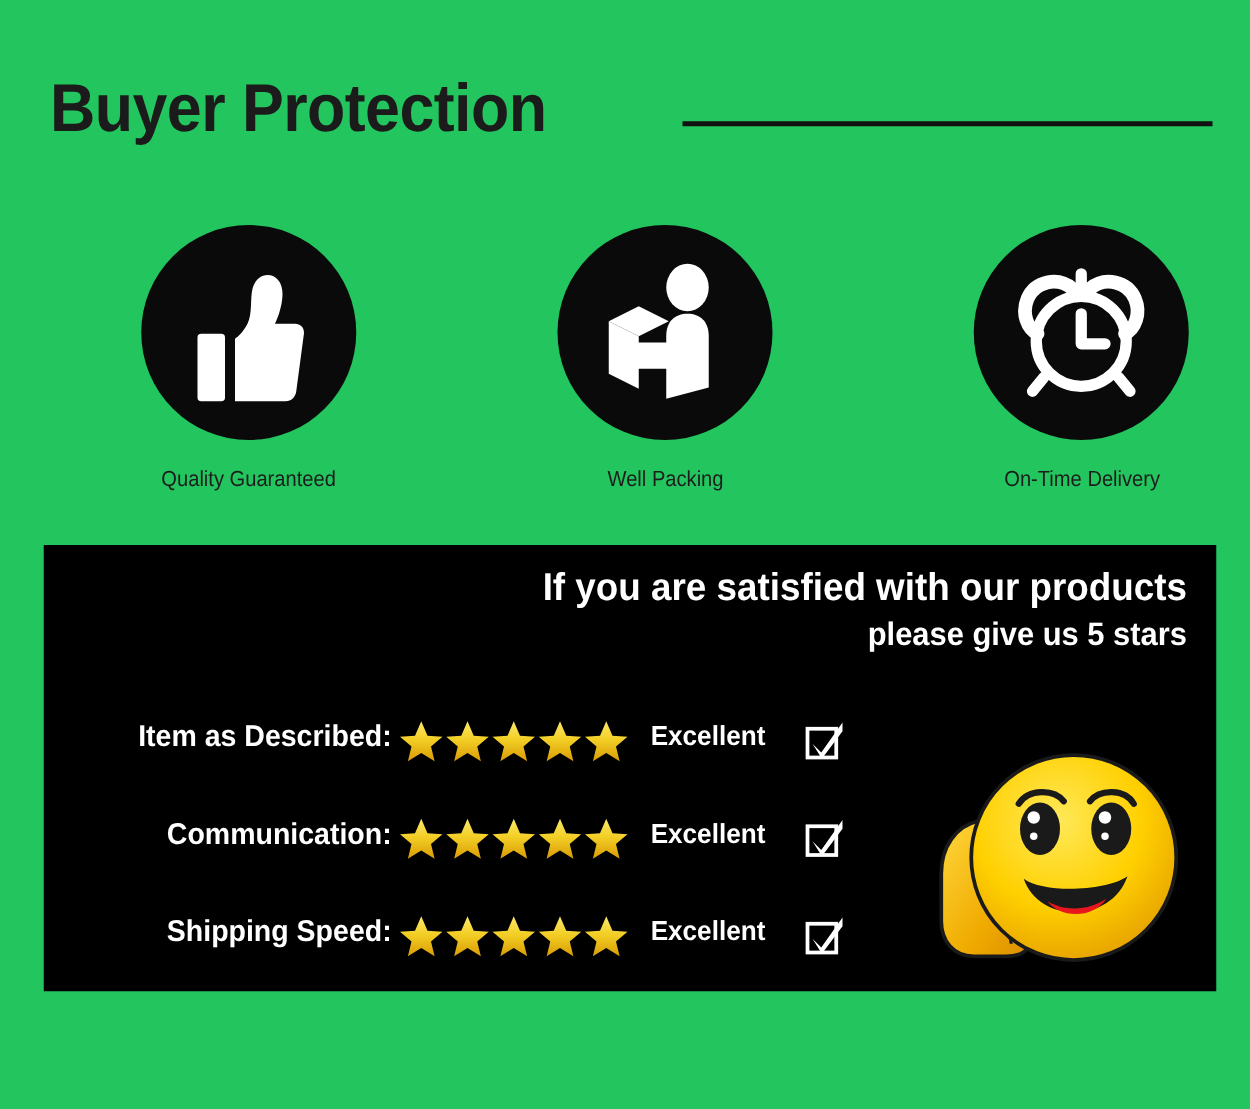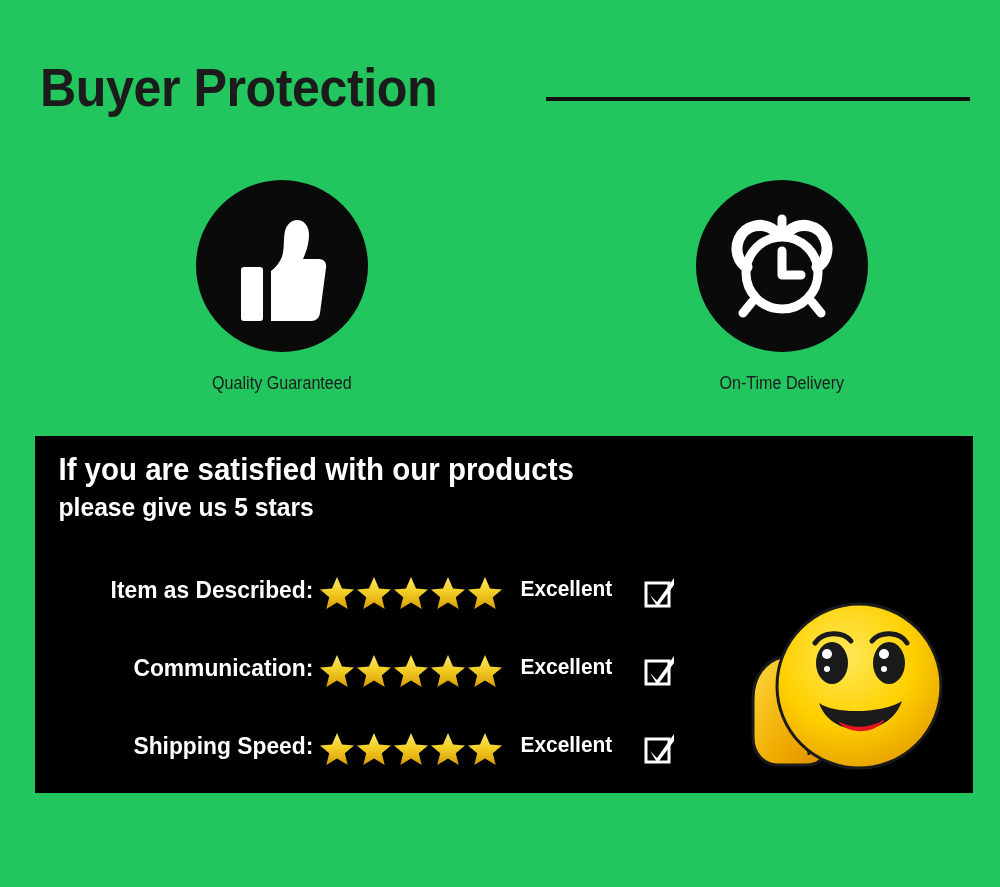--- a/index.html
+++ b/index.html
@@ -95,21 +95,21 @@
     width: 938px;
     height: 357px;
     background: #000000;
     overflow: hidden;
   }
   .panel-head {
     position: absolute;
     left: 0;
     top: 14px;
     width: 938px;
-    text-align: left;
+    text-align: right;
     color: #ffffff;
   }
   .panel-head-1 {
     font-size: 31px;
     line-height: 40px;
     font-weight: 700;
     transform: scaleX(0.95);
     font-family: "Liberation Sans", sans-serif;
   }
   .panel-head-2 {
@@ -190,20 +190,40 @@
         <svg width="118" height="118" viewBox="0 0 118 118" aria-hidden="true">
           <g fill="#ffffff">
             <rect x="18" y="60" width="22" height="54" rx="3"></rect>
             <path d="M48 114 L48 64 C48 64 54 60 58 52 C62 44 60 32 62 24 C63.5 18 68 13 74 13 C81 13 86 19 86 28 C86 40 80 52 80 52 L96 52 C101 52 104 56 103 61 L97 106 C96.4 110.8 93 114 88.5 114 Z"></path>
           </g>
         </svg>
       </div>
       <div class="feature-label">Quality Guaranteed</div>
     </div>
 
+    <div class="feature">
+      <div class="badge">
+        <svg width="118" height="118" viewBox="0 0 118 118" aria-hidden="true">
+          <g fill="#ffffff">
+
+            <ellipse cx="77" cy="23" rx="17" ry="19"></ellipse>
+
+            <path d="M60 62 C60 50 67 44 77 44 C87 44 94 50 94 62 L94 103 L60 112 Z"></path>
+
+            <path d="M14 50 L38 38 L62 50 L38 62 Z"></path>
+
+            <path d="M14 50 L14 92 L38 104 L38 62 Z"></path>
+            <path d="M62 50 L62 92 L38 104 L38 62 Z" opacity="0.0"></path>
+
+            <path d="M26 76 C26 70 30 67 36 67 L70 67 L70 88 L36 88 C30 88 26 84 26 78 Z"></path>
+          </g>
+        </svg>
+      </div>
+      <div class="feature-label">Well Packing</div>
+    </div>
 
     <div class="feature">
       <div class="badge">
         <svg width="118" height="118" viewBox="0 0 118 118" aria-hidden="true">
           <g fill="none" stroke="#ffffff" stroke-width="8" stroke-linecap="round">
 
             <path d="M52 24 C40 14 22 18 16 32 C11 44 16 56 24 60" stroke-width="11"></path>
             <path d="M66 24 C78 14 96 18 102 32 C107 44 102 56 94 60" stroke-width="11"></path>
 
             <line x1="59" y1="12" x2="59" y2="22" stroke-width="9"></line>

